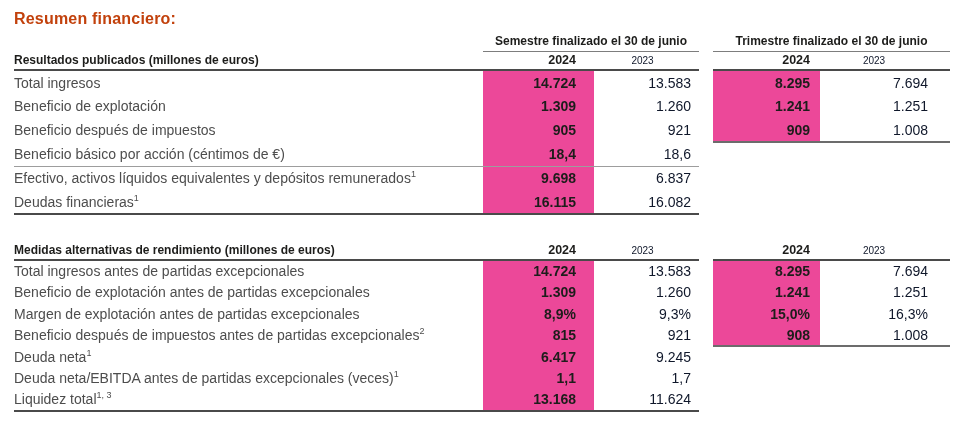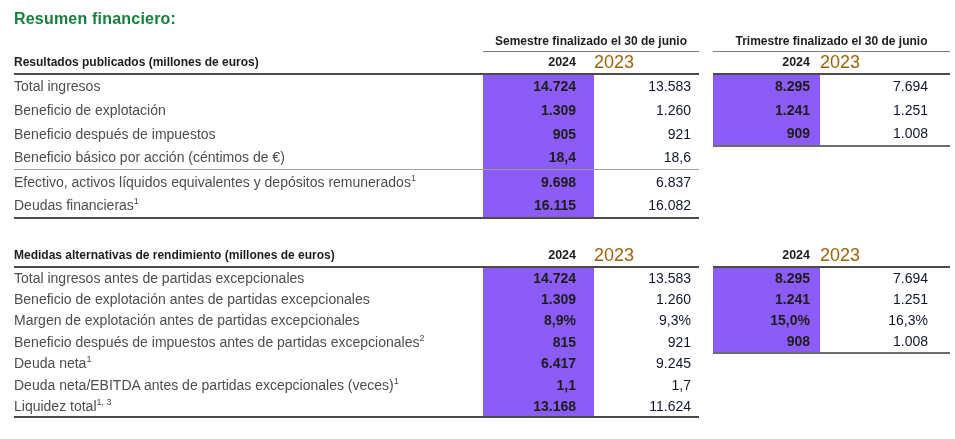--- a/index.html
+++ b/index.html
@@ -6,53 +6,53 @@
   body {
     width: 955px; height: 439px;
     background: #ffffff;
     font-family: "Liberation Sans", sans-serif;
   }
   .page { position: relative; width: 955px; height: 439px; overflow: hidden; background: #fff; }
 
   .doc-title {
     margin: 0; padding: 9px 0 0 14px;
     font-size: 16px; line-height: 19px;
-    font-weight: bold; color: #15803d;
+    font-weight: bold; color: #c2410c;
     letter-spacing: .2px;
   }
 
   table { border-collapse: collapse; table-layout: fixed; width: 936px; margin-left: 14px; }
   #table-0 { margin-top: 5px; }
   #table-1 { margin-top: 26px; }
   td { padding: 0; vertical-align: middle; white-space: nowrap; overflow: hidden; }
 
   
   tr.group-row { height: 18px; }
   tr.year-row  { height: 19px; }
   .group-cell {
     text-align: center; font-weight: bold; font-size: 12px; color: #1d1d1b;
     border-bottom: 1px solid #7d7d7d; padding-bottom: 2px;
   }
   .section-title { font-weight: bold; font-size: 12px; color: #1d1d1b; }
   .y24 { text-align: right; font-weight: bold; font-size: 12.5px; color: #1d1d1b; margin-top: 31px; }
-  .y23 { text-align: left; font-size: 18px; color: #a16207; }
+  .y23 { text-align: center; font-size: 10px; color: #0f172a; }
   td.hb { border-bottom: 2px solid #4a4a4a; }
 
   
   #table-0 tbody tr { height: 24px; }
   #table-1 tbody tr { height: 21.5px; }
   .lbl { font-size: 14px; color: #4d4d4d; text-align: left; margin-left: 29px; }
   .lbl sup { font-size: 9px; vertical-align: super; line-height: 0; }
   .v24 { text-align: right; font-weight: bold; font-size: 14px; color: #1d1d1b; }
   .v23 { text-align: right; font-size: 14px; color: #0f172a; }
   .s24 { padding-right: 18px; }
   .s23 { padding-right: 8px; }
   .t24 { padding-right: 10px; }
   .t23 { padding-right: 22px; }
-  td.shade { background: #8b5cf6; }
+  td.shade { background: #ec4899; }
   tbody td.sep    { border-bottom: 1px solid #9d9d9d; }
   tbody td.end    { border-bottom: 2px solid #4a4a4a; }
   tbody td.triend { border-bottom: 2px solid #6c6c6c; }
 </style>
 </head>
 <body>
 
 <div class="page">
   <h1 class="doc-title">Resumen financiero:</h1>
 

